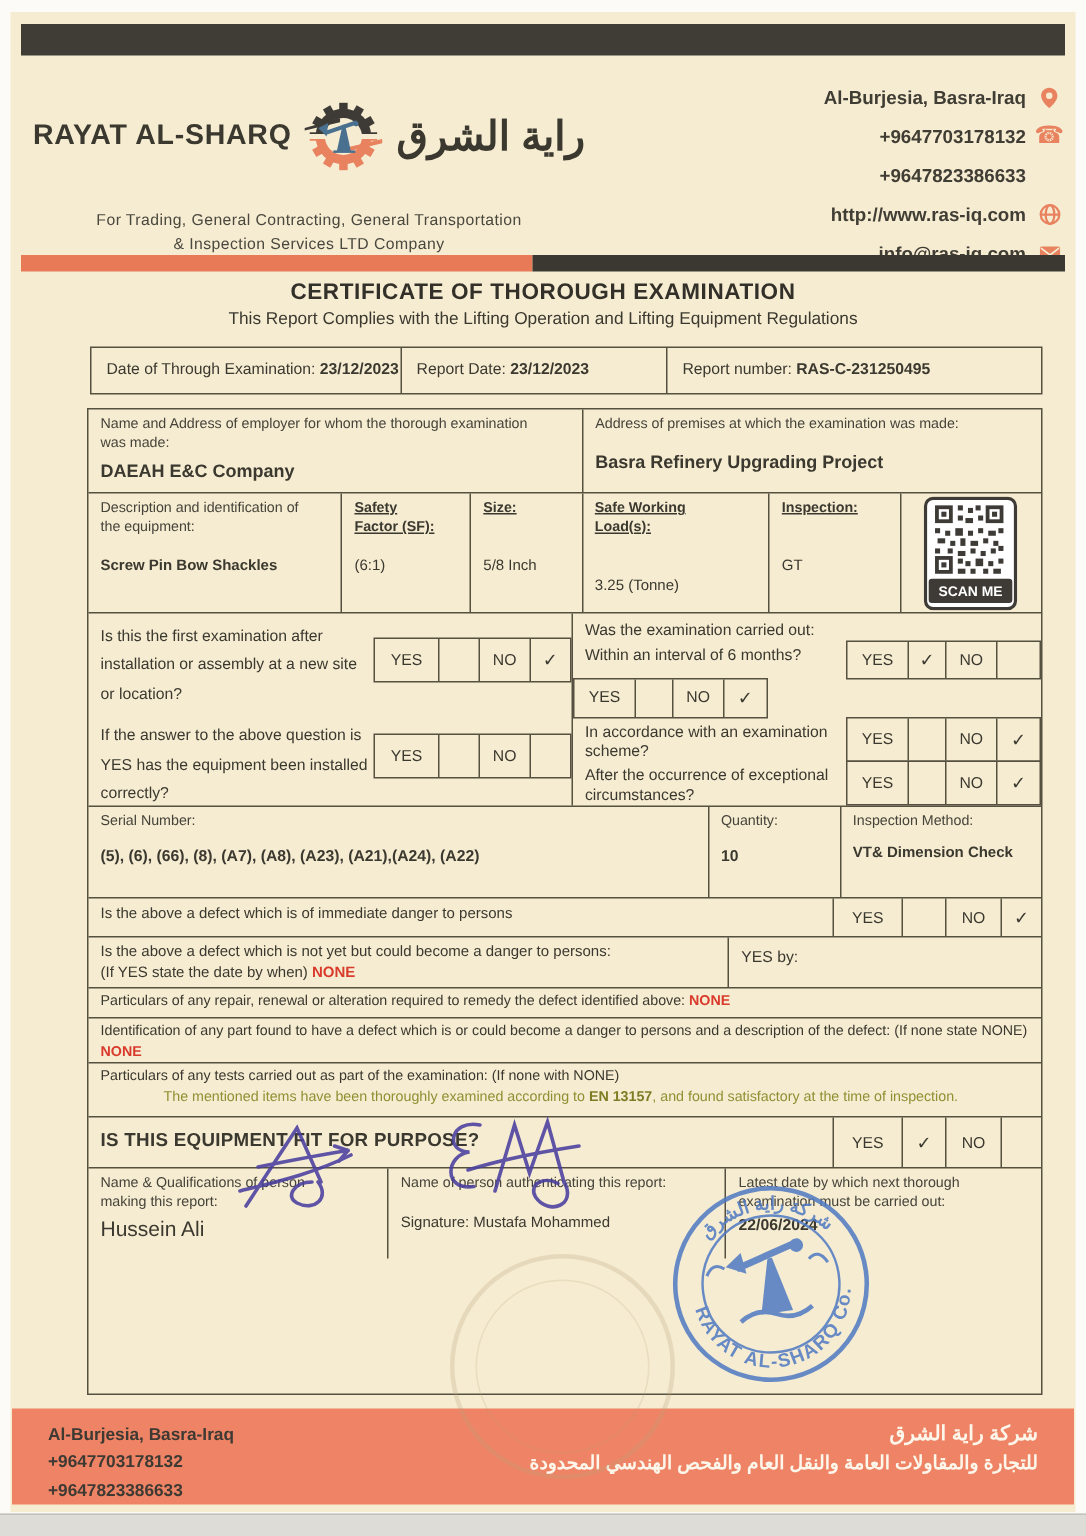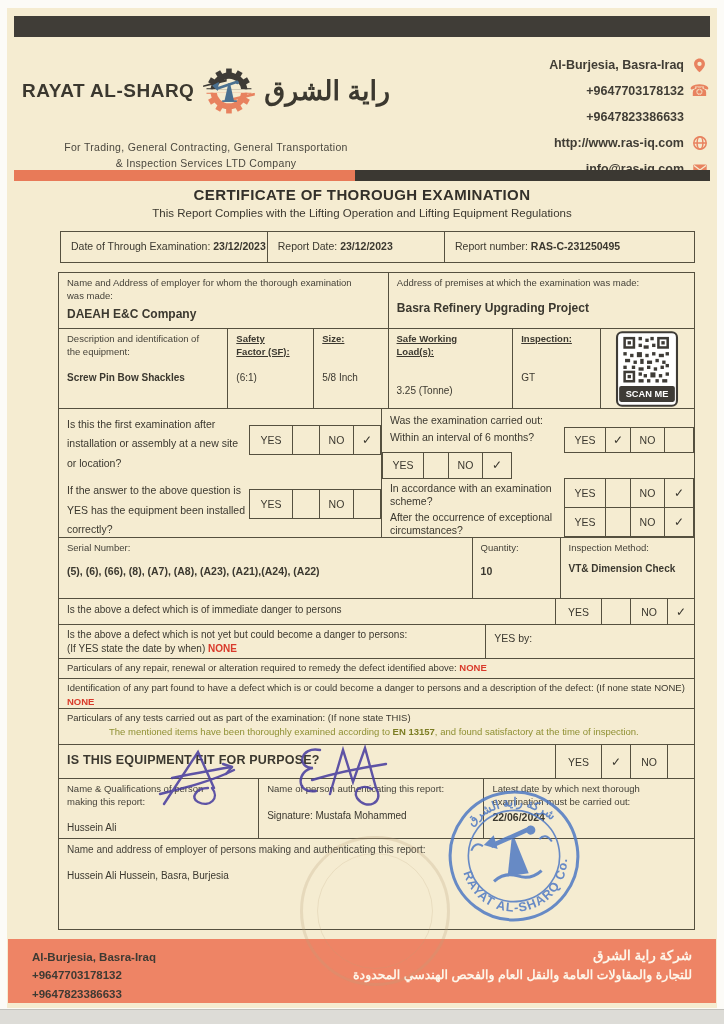--- a/index.html
+++ b/index.html
@@ -79,21 +79,21 @@
   .cf1{width:66.4%;font-size:10px;line-height:1.4;padding-top:3px;}
   .cf2{width:33.6%;font-size:10.5px;padding-top:7px;}
   .one-line{font-size:9.5px;line-height:1.5;padding-top:2px;}
   .red{color:#d93a2b;font-weight:700;}
   .olive{color:#8f9033;}
   .olive b{color:#7c7d24;}
   .tests-note{font-size:9.5px;padding-left:42px;margin-top:1px;}
   .fit-text{flex:1;font-size:12.5px;font-weight:700;padding-top:8px;letter-spacing:.2px;}
   
   .ck1{width:30.5%;} .ck2{width:34.8%;} .ck3{width:34.7%;}
-  .name-line{font-size:10px;margin-top:13px;}
+  .name-line{font-size:14px;margin-top:2px;}
   .sig-label{font-size:10px;margin-top:14px;}
   .date-line{font-size:10.5px;font-weight:600;margin-top:2px;}
   
   .sig-svg{position:absolute;z-index:4;}
   .stamp-svg{position:absolute;left:438px;top:780px;z-index:5;}
   .ghost-stamp{position:absolute;left:300px;top:836px;width:150px;height:150px;border-radius:50%;border:3px solid rgba(186,158,122,.25);z-index:3;box-sizing:border-box;}
   .ghost-stamp:after{content:"";position:absolute;left:14px;top:14px;right:14px;bottom:14px;border-radius:50%;border:1px solid rgba(186,158,122,.2);}
   
   .footer{position:absolute;left:8px;right:8px;top:939px;height:64px;background:#ee8465;z-index:2;}
   .f-left{position:absolute;left:24px;top:9px;font-size:11.5px;font-weight:700;color:#3e3a33;line-height:1.6;}
@@ -421,21 +421,21 @@
 
     <div class="row r-h">
       <div class="cell one-line" style="width:100%;">
         <span>Identification of any part found to have a defect which is or could become a danger to persons and a description of the defect: (If none state NONE)</span>
         <span class="red">NONE</span>
       </div>
     </div>
 
     <div class="row r-i">
       <div class="cell" style="width:100%;padding-top:2px;">
-        <div class="one-line" style="padding-top:0;">Particulars of any tests carried out as part of the examination: (If none state THIS)</div>
+        <div class="one-line" style="padding-top:0;">Particulars of any tests carried out as part of the examination: (If none with NONE)</div>
         <div class="tests-note olive">
           <span>The mentioned items have been thoroughly examined according to </span><b>EN 13157</b><span>, and found satisfactory at the time of inspection.</span>
         </div>
       </div>
     </div>
 
     <div class="row r-j">
       <div class="fit-text" style="padding-left:8px;">IS THIS EQUIPMENT FIT FOR PURPOSE?</div>
       <div class="yn yn-full">
         <span class="w-yes">YES</span>
@@ -453,26 +453,20 @@
       <div class="cell ck2">
         <div class="lbl">Name of person authenticating this report:</div>
         <div class="sig-label">Signature: Mustafa Mohammed</div>
       </div>
       <div class="cell ck3">
         <div class="lbl">Latest date by which next thorough examination must be carried out:</div>
         <div class="date-line">22/06/2024</div>
       </div>
     </div>
 
-    <div class="row r-l">
-      <div class="cell" style="width:100%;">
-        <div class="lbl" style="font-size:10px;">Name and address of employer of persons making and authenticating this report:</div>
-        <div class="name-line">Hussein Ali Hussein, Basra, Burjesia</div>
-      </div>
-    </div>
   </div>
 
   <svg class="sig-svg" style="left:152px;top:742px;" width="120" height="78" viewBox="0 0 120 78">
     <g fill="none" stroke="#4a3f9f" stroke-width="2.4" stroke-linecap="round" opacity="0.88">
       <path d="M12 62 L46 10 L62 46"></path>
       <path d="M20 36 C40 32 60 28 80 25"></path>
       <path d="M8 52 C32 46 58 40 82 28"></path>
       <path d="M60 46 C68 56 58 66 46 60 C38 56 44 46 56 46"></path>
       <path d="M80 25 l-9 -3 M80 25 l-6 7"></path>
     </g>

